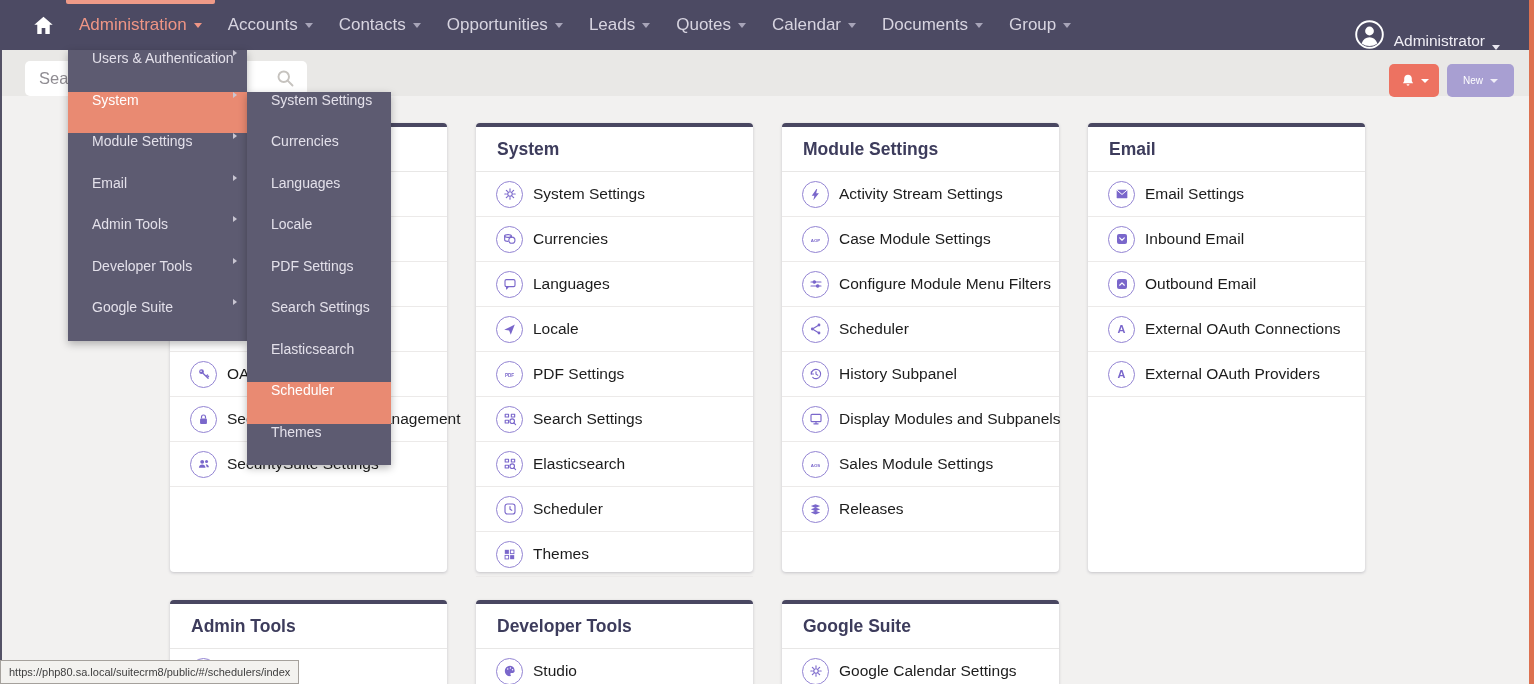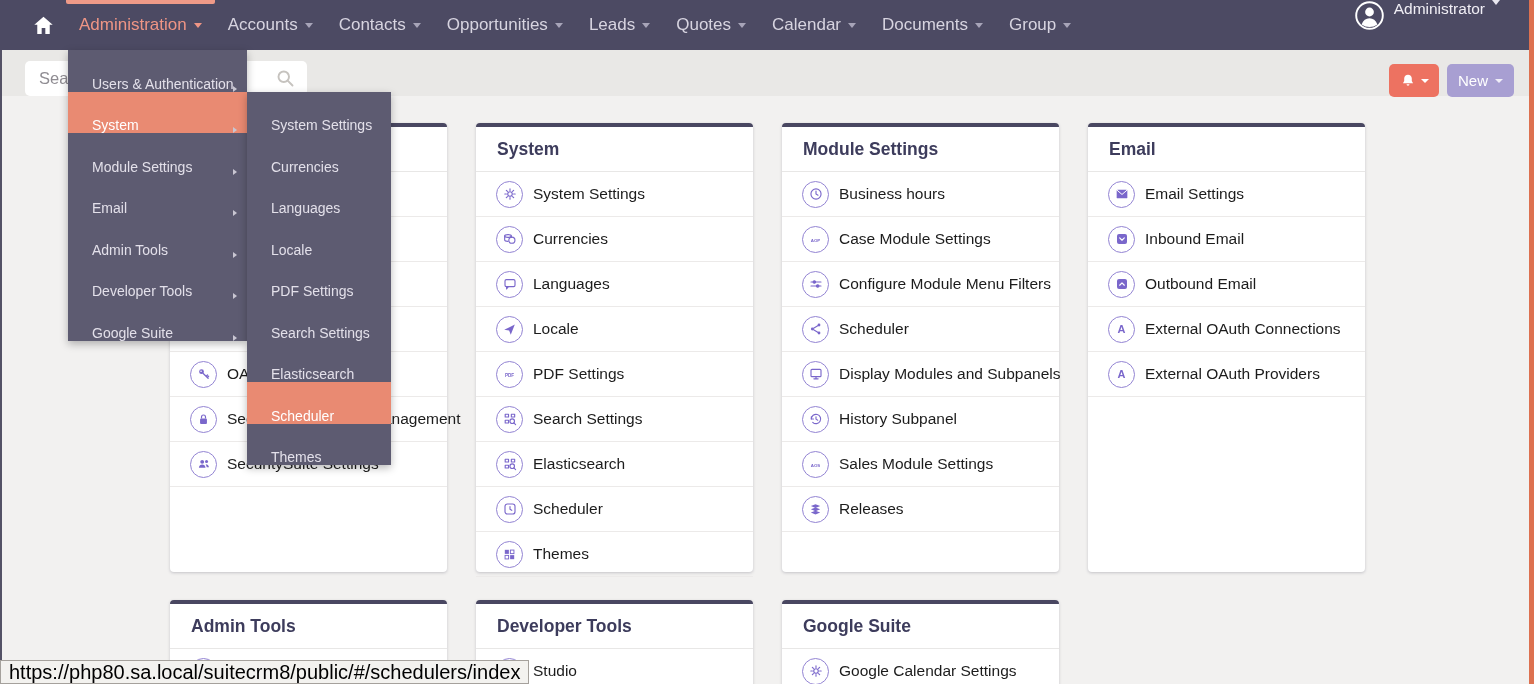--- a/index.html
+++ b/index.html
@@ -10,48 +10,48 @@
   }
   
   .navbar{position:absolute;left:0;top:0;width:1534px;height:50px;background:#4c4a63;display:flex;align-items:center;z-index:30;}
   .home-btn{margin-left:28px;width:30px;display:flex;align-items:center;justify-content:center;cursor:pointer;}
   .nav-items{display:flex;align-items:center;height:50px;margin-left:8px;}
   .nav-item{position:relative;height:50px;display:flex;align-items:center;padding:0 13px;color:#d7d4e0;font-size:17px;cursor:pointer;white-space:nowrap;}
   .nav-item .caret{margin-left:7px;width:0;height:0;border-left:4.5px solid transparent;border-right:4.5px solid transparent;border-top:5px solid #a7a4b8;}
   .nav-item.active{color:#ef9585;}
   .nav-item.active .caret{border-top-color:#ef9585;}
   .nav-item.active::before{content:"";position:absolute;left:0;top:0;width:100%;height:4px;background:#ef9a88;border-radius:0 0 2px 2px;}
-  .nav-user{position:absolute;right:34px;top:0;height:50px;display:flex;align-items:flex-start;cursor:pointer;}
+  .nav-user{position:absolute;right:34px;top:0;height:50px;display:flex;align-items:flex-end;cursor:pointer;}
   .nav-user .user-label{color:#f0eef5;font-size:15.5px;margin-left:9px;}
   .nav-user .caret{margin-left:7px;width:0;height:0;border-left:4.5px solid transparent;border-right:4.5px solid transparent;border-top:5px solid #e9e7f0;}
   
   .topstrip{position:absolute;left:0;top:50px;width:1534px;height:46px;background:#e9e8e6;}
   .search-box{position:absolute;left:25px;top:11px;width:282px;height:35px;background:#ffffff;border-radius:5px;display:flex;align-items:center;}
   .search-box input{border:none;outline:none;background:transparent;font-family:"Liberation Sans",sans-serif;font-size:16.5px;color:#55525f;padding:0 0 0 14px;flex:1;min-width:0;}
   .search-box input::placeholder{color:#8f8c92;}
   .search-glyph{margin-right:11px;display:flex;}
   .btn-bell{position:absolute;left:1389px;top:14px;width:50px;height:33px;background:#ed7261;border-radius:5px;display:flex;align-items:center;justify-content:center;cursor:pointer;}
   .btn-bell .caret{margin-left:5px;width:0;height:0;border-left:4px solid transparent;border-right:4px solid transparent;border-top:4.5px solid #ffffff;}
-  .btn-new{position:absolute;left:1447px;top:14px;width:67px;height:33px;background:#a89fd2;border-radius:5px;display:flex;align-items:center;justify-content:center;cursor:pointer;color:#ffffff;font-size:15px;}
+  .btn-new{position:absolute;left:1447px;top:14px;width:67px;height:33px;background:#a89fd2;border-radius:5px;display:flex;align-items:center;justify-content:center;cursor:pointer;color:#ffffff;font-size:10px;}
   .btn-new .caret{margin-left:7px;width:0;height:0;border-left:4px solid transparent;border-right:4px solid transparent;border-top:4.5px solid #f0eef8;}
   
   .menu{position:absolute;background:#5d5b71;z-index:40;box-shadow:0 3px 8px rgba(0,0,0,.28);}
   #admin-menu{left:68px;top:50px;width:179px;}
   #admin-submenu{left:247px;top:91.5px;width:144px;z-index:41;}
-  .menu-item{height:41.5px;display:flex;align-items:flex-end;padding:0 10px 0 24px;color:#e3e0ea;font-size:14px;cursor:pointer;position:relative;white-space:nowrap;}
+  .menu-item{height:41.5px;display:flex;align-items:flex-start;padding:0 10px 0 24px;color:#e3e0ea;font-size:14px;cursor:pointer;position:relative;white-space:nowrap;}
   .menu-item.active{background:#e98a72;color:#ffffff;}
   .menu-item .sub-arrow{position:absolute;right:10px;width:0;height:0;border-top:3.5px solid transparent;border-bottom:3.5px solid transparent;border-left:4.5px solid #c9c6d2;}
   
   .card{position:absolute;width:277px;background:#ffffff;border-top:4px solid #494761;border-radius:4px;box-shadow:0 1px 3px rgba(60,58,80,.25);}
   .card-header{height:44px;line-height:44px;padding-left:21px;font-size:17.5px;font-weight:bold;color:#3d3c5c;border-bottom:1px solid #e8e7e6;}
   .card-row{height:44px;display:flex;align-items:center;border-bottom:1px solid #eceae9;cursor:pointer;}
   .icon-circle{width:27px;height:27px;min-width:27px;border:1.5px solid #9384d3;border-radius:50%;margin-left:20px;display:flex;align-items:center;justify-content:center;box-sizing:border-box;}
   .card-row .row-label{margin-left:10px;font-size:15.5px;color:#1c1c1c;white-space:nowrap;}
   
-  .status-tooltip{position:absolute;left:0;top:660px;height:24px;background:#f3f2ef;border:1px solid #a5a19c;box-sizing:border-box;display:flex;align-items:center;padding:0 8px;font-size:20px;color:#000000;z-index:60;white-space:nowrap;}
+  .status-tooltip{position:absolute;left:0;top:660px;height:24px;background:#f3f2ef;border:1px solid #a5a19c;box-sizing:border-box;display:flex;align-items:center;padding:0 8px;font-size:11px;color:#404040;z-index:60;white-space:nowrap;}
   .right-accent{position:absolute;right:0;top:0;width:5px;height:684px;background:#dd7150;z-index:70;}
   .left-edge{position:absolute;left:0;top:50px;width:2px;height:634px;background:#545266;z-index:35;}
 </style>
 </head>
 <body>
 
 <div class="navbar">
   <div class="home-btn">
     <span style="display:flex;">
       <svg width="23" height="23" viewBox="0 0 24 24">
@@ -262,26 +262,25 @@
             <rect x="4.9" y="13.4" width="5.7" height="5.7" fill="none" stroke="#7a67cb" stroke-width="1.5"></rect>
           </svg>
         </span>
         <span class="row-label">Themes</span>
       </div>
     </div>
     <div class="card" style="left: 782px; top: 123px; height: 445px;">
       <div class="card-header">Module Settings</div>
       <div class="card-row">
         <span class="icon-circle">
-          <svg width="16" height="16" viewBox="0 0 24 24" fill="none" stroke="#7a67cb" stroke-width="1.7" stroke-linecap="round" stroke-linejoin="round">
-            <circle cx="12" cy="12" r="7.6"></circle>
-            <path d="M12 7.5v4.5l3 1.8"></path>
-          </svg>
-        </span>
-        <span class="row-label">Business hours</span>
+          <svg width="15" height="15" viewBox="0 0 24 24">
+            <path d="M13.5 3L6 14h4.2L8.5 21 17.5 10h-4.4l1.6-7z" fill="#7a67cb"></path>
+          </svg>
+        </span>
+        <span class="row-label">Activity Stream Settings</span>
       </div>
       <div class="card-row">
         <span class="icon-circle">
           <svg width="17" height="17" viewBox="0 0 24 24">
             <text x="12" y="15" text-anchor="middle" font-family="Liberation Sans,sans-serif" font-size="6.2" font-weight="bold" fill="#7a67cb">AOP</text>
           </svg>
         </span>
         <span class="row-label">Case Module Settings</span>
       </div>
       <div class="card-row">
@@ -301,35 +300,35 @@
             <circle cx="16.5" cy="6" r="2.1" fill="#7a67cb" stroke="none"></circle>
             <circle cx="16.5" cy="18" r="2.1" fill="#7a67cb" stroke="none"></circle>
             <path d="M8.4 11l6.2-4M8.4 13l6.2 4"></path>
           </svg>
         </span>
         <span class="row-label">Scheduler</span>
       </div>
       <div class="card-row">
         <span class="icon-circle">
           <svg width="16" height="16" viewBox="0 0 24 24" fill="none" stroke="#7a67cb" stroke-width="1.7" stroke-linecap="round" stroke-linejoin="round">
-            <rect x="4.5" y="5" width="15" height="11" rx="1.5"></rect>
-            <path d="M12 16v3.3M8.8 19.3h6.4"></path>
-          </svg>
-        </span>
-        <span class="row-label">Display Modules and Subpanels</span>
-      </div>
-      <div class="card-row">
-        <span class="icon-circle">
-          <svg width="16" height="16" viewBox="0 0 24 24" fill="none" stroke="#7a67cb" stroke-width="1.7" stroke-linecap="round" stroke-linejoin="round">
             <path d="M5 12a7 7 0 1 1 2.1 5"></path>
             <path d="M5 8.8V12h3.2"></path>
             <path d="M12 8.8v3.4l2.6 1.6"></path>
           </svg>
         </span>
         <span class="row-label">History Subpanel</span>
+      </div>
+      <div class="card-row">
+        <span class="icon-circle">
+          <svg width="16" height="16" viewBox="0 0 24 24" fill="none" stroke="#7a67cb" stroke-width="1.7" stroke-linecap="round" stroke-linejoin="round">
+            <rect x="4.5" y="5" width="15" height="11" rx="1.5"></rect>
+            <path d="M12 16v3.3M8.8 19.3h6.4"></path>
+          </svg>
+        </span>
+        <span class="row-label">Display Modules and Subpanels</span>
       </div>
       <div class="card-row">
         <span class="icon-circle">
           <svg width="17" height="17" viewBox="0 0 24 24">
             <text x="12" y="15" text-anchor="middle" font-family="Liberation Sans,sans-serif" font-size="6.2" font-weight="bold" fill="#7a67cb">AOS</text>
           </svg>
         </span>
         <span class="row-label">Sales Module Settings</span>
       </div>
       <div class="card-row">

